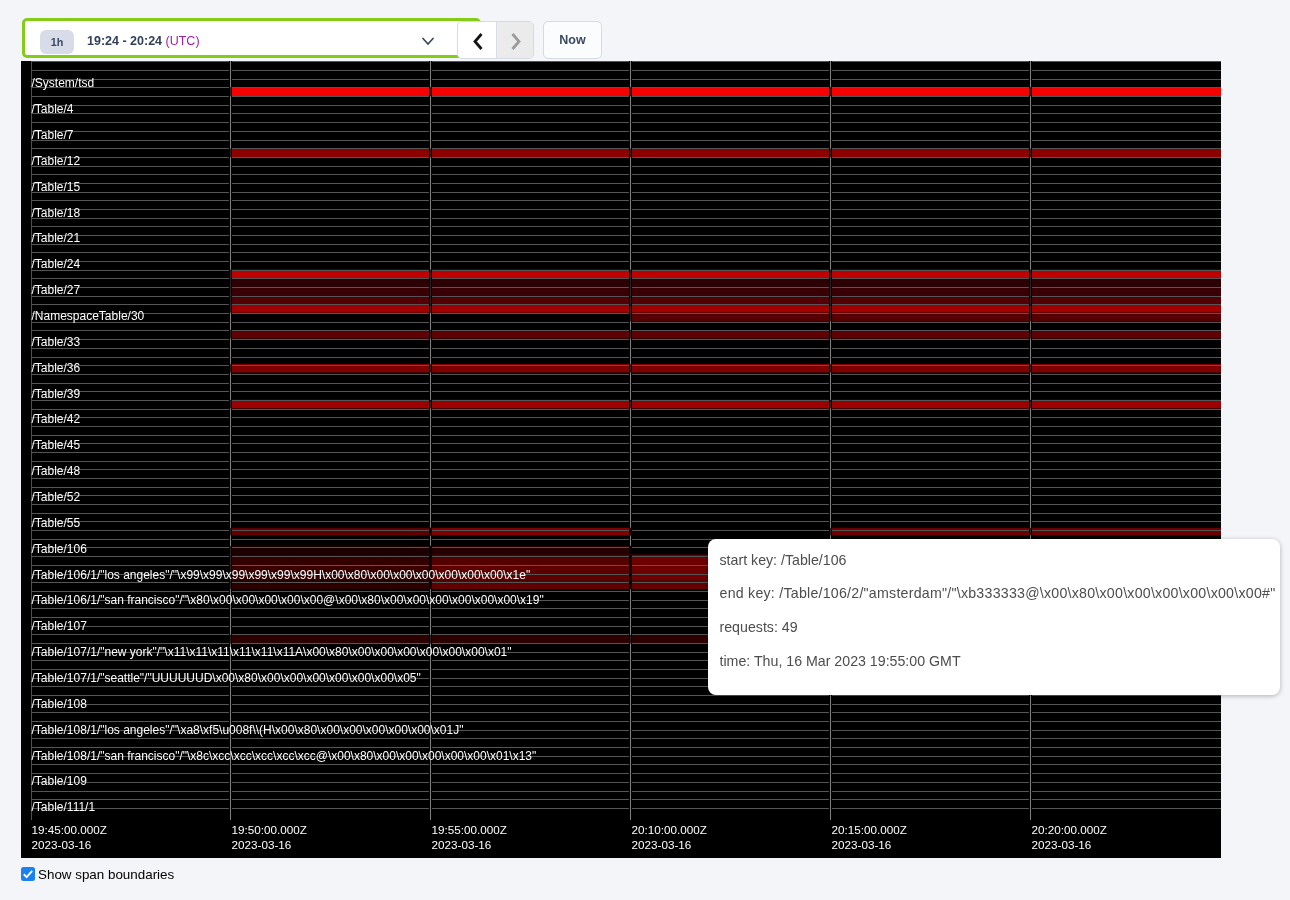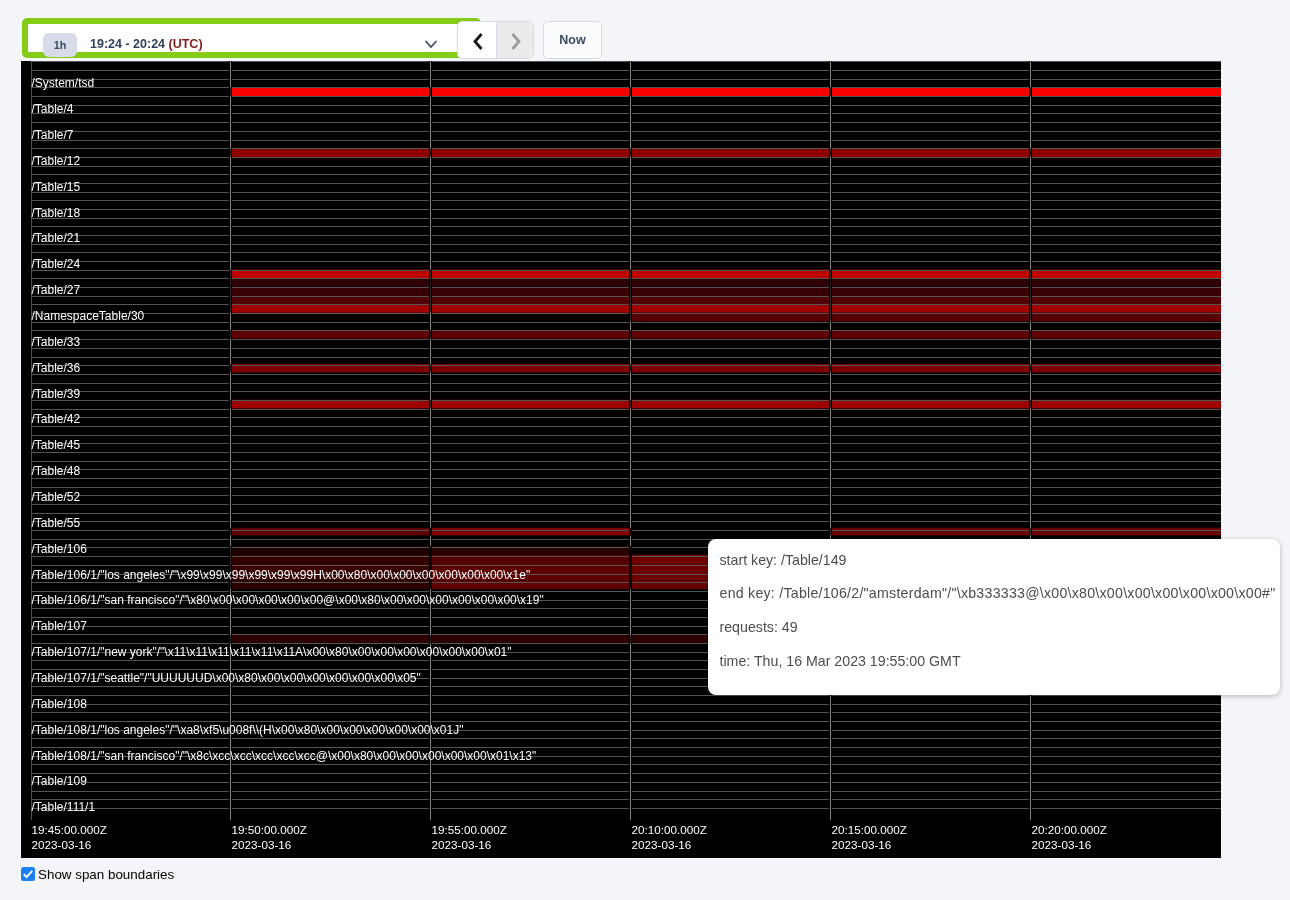--- a/index.html
+++ b/index.html
@@ -1,19 +1,19 @@
 <!DOCTYPE html>
 <html><head><meta charset="utf-8"><style>
 * { margin:0; padding:0; box-sizing:border-box; }
 html,body { width:1290px; height:900px; background:#f4f5f9; font-family:"Liberation Sans", sans-serif; }
 .abs { position:absolute; }
-#dd { left:22px; top:18px; width:459px; height:40px; background:#fff; border:6px solid #84cc16; border-radius:5px; }
+#dd { left:22px; top:18px; width:459px; height:40px; background:#fff; border:3px solid #84cc16; border-radius:5px; }
 #badge { left:15px; top:9px; width:34px; height:24px; background:#d7dce8; border-radius:6px; color:#394a64; font-size:10.8px; font-weight:bold; text-align:center; line-height:24px; }
 #ddtext { left:62px; top:0; height:40px; line-height:41px; font-size:12.5px; color:#2f3f58; font-weight:bold; }
-#ddtext span { color:#7f1d1d; font-weight:bold; }
+#ddtext span { color:#a21caf; font-weight:normal; }
 #navg { left:457px; top:21px; width:77px; height:38px; background:#fff; border:1px solid #d5dae4; border-radius:5px; overflow:hidden; }
 #navr { left:38px; top:0; width:39px; height:38px; background:#ebebeb; border-left:1px solid #d9dde6; }
 #nowb { left:543px; top:21px; width:59px; height:38px; background:#fbfcfd; border:1px solid #d5dae4; border-radius:5px; color:#3b4a63; font-weight:bold; font-size:12.5px; text-align:center; line-height:37px; }
 #chart { left:21px; top:61px; width:1200px; height:797px; }
 .kl { fill:#fff; font-size:12px; font-family:"Liberation Sans",sans-serif; }
 .al { fill:#fff; font-size:11.7px; font-family:"Liberation Sans",sans-serif; }
 #tip { left:708px; top:539px; width:572px; height:156px; background:#fff; border-radius:8px; box-shadow:0 1px 5px rgba(0,0,0,0.28); color:#4d4d4d; font-size:14.2px; padding:4.5px 0 0 11.5px; }
 #tip div { height:33.7px; line-height:33.7px; white-space:nowrap; overflow:hidden; }
 #cbrow { left:21px; top:866px; }
 #cb { left:0px; top:1px; width:14px; height:14px; background:#1b80f0; border-radius:2.5px; }
@@ -258,21 +258,21 @@
 <text x="410.5" y="773" class="al">19:55:00.000Z</text>
 <text x="410.5" y="787.7" class="al">2023-03-16</text>
 <text x="610.5" y="773" class="al">20:10:00.000Z</text>
 <text x="610.5" y="787.7" class="al">2023-03-16</text>
 <text x="810.5" y="773" class="al">20:15:00.000Z</text>
 <text x="810.5" y="787.7" class="al">2023-03-16</text>
 <text x="1010.5" y="773" class="al">20:20:00.000Z</text>
 <text x="1010.5" y="787.7" class="al">2023-03-16</text>
 </svg>
 <div class="abs" id="tip">
-  <div>start key: /Table/149</div>
+  <div>start key: /Table/106</div>
   <div style="letter-spacing:0.24px">end key: /Table/106/2/"amsterdam"/"\xb333333@\x00\x80\x00\x00\x00\x00\x00\x00#"</div>
   <div>requests: 49</div>
   <div>time: Thu, 16 Mar 2023 19:55:00 GMT</div>
 </div>
 <div class="abs" id="cbrow">
   <div class="abs" id="cb"><svg width="14" height="14" viewBox="0 0 14 14">
         <path d="M2.8 7.3 L5.6 10.1 L11.2 3.9" stroke="#fff" stroke-width="2" fill="none"></path>
       </svg></div>
   <div class="abs" id="cblab">Show span boundaries</div>
 </div>

